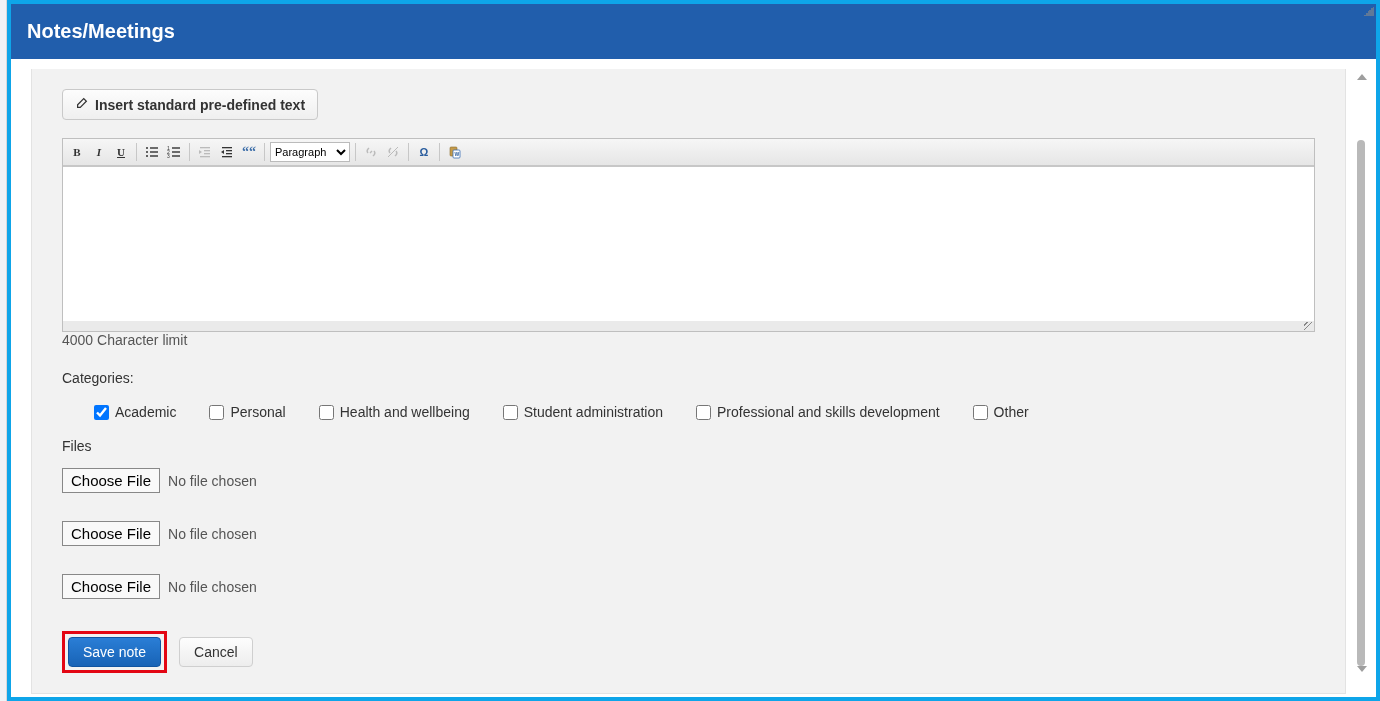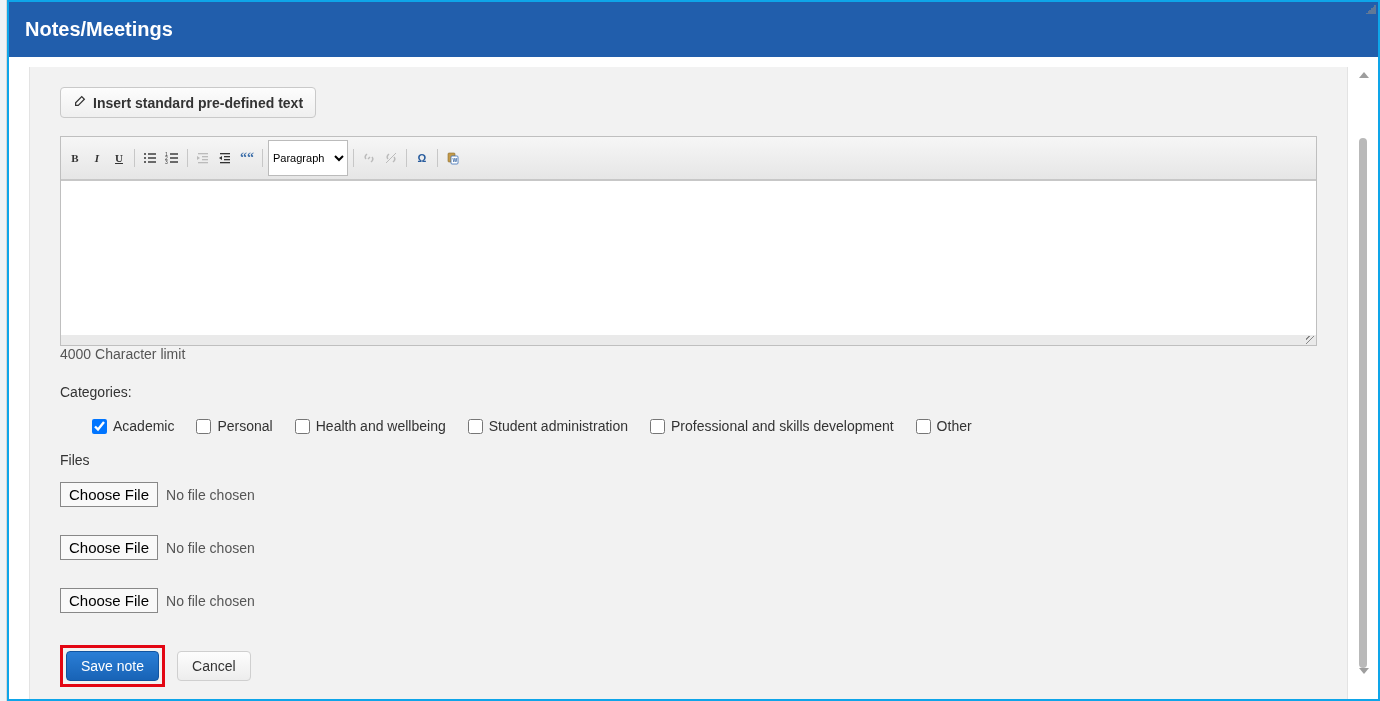--- a/index.html
+++ b/index.html
@@ -22,21 +22,21 @@
     background: #f0f3f6;
     border-right: 1px solid #d8d8d8;
   }
   .modal {
     position: absolute;
     left: 7px;
     right: 0;
     top: 0;
     bottom: 0;
     background: #fff;
-    border: 2px solid #0ea5e9;
+    border: 4px solid #0ea5e9;
   }
   .resize-corner {
     position: absolute;
     right: 2px;
     top: 2px;
     width: 10px;
     height: 10px;
     background: linear-gradient(135deg, transparent 50%, #8a8a8a 50%);
     opacity: .6;
   }
@@ -116,21 +116,21 @@
   }
   .tb-btn.disabled { color: #bbb; cursor: default; }
   .tb-sep {
     width: 1px;
     height: 18px;
     background: #c7c7c7;
     margin: 0 3px;
   }
   .tb-select {
     font-size: 11px;
-    height: 36px;
+    height: 20px;
     border: 1px solid #bbb;
     background: #fff;
     width: 80px;
   }
   .tb-bold { font-weight: bold; font-family: Georgia, serif; }
   .tb-italic { font-style: italic; font-family: Georgia, serif; font-weight: bold; }
   .tb-under { text-decoration: underline; font-family: Georgia, serif; font-weight: bold; }
   .editor-area {
     background: #fff;
     min-height: 155px;
@@ -155,21 +155,21 @@
     margin-top: 0;
     color: #555;
     font-size: 14px;
   }
   .categories-label {
     margin-top: 22px;
   }
   .category-row {
     margin-top: 18px;
     display: flex;
-    gap: 22px;
+    gap: 33px;
     align-items: center;
     flex-wrap: wrap;
     padding-left: 32px;
   }
   .chk-wrap {
     display: inline-flex;
     align-items: center;
     gap: 6px;
     font-size: 14px;
     color: #333;

